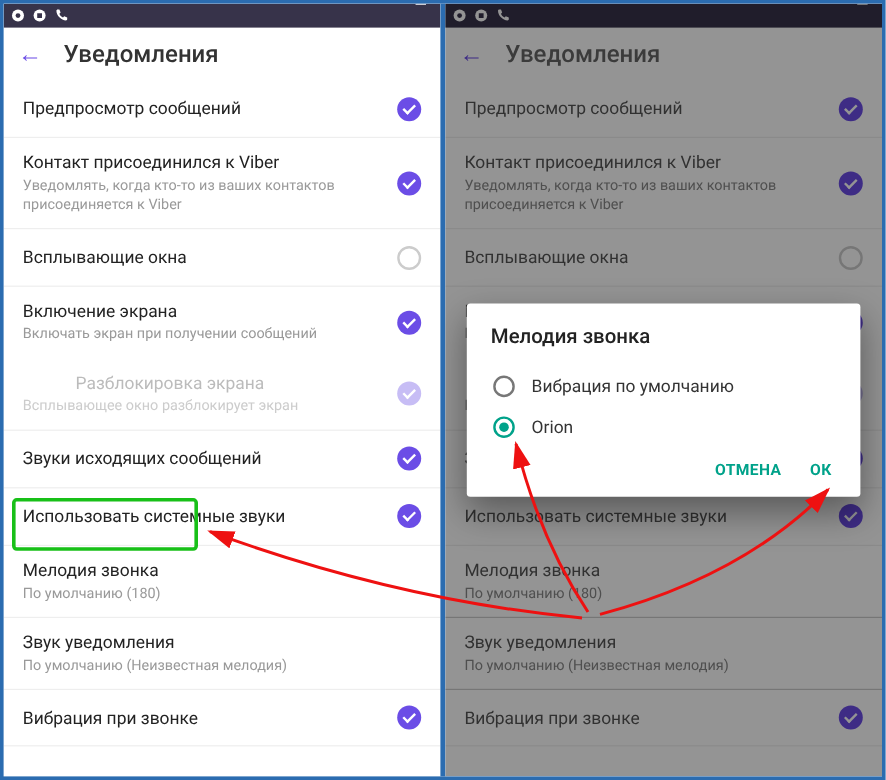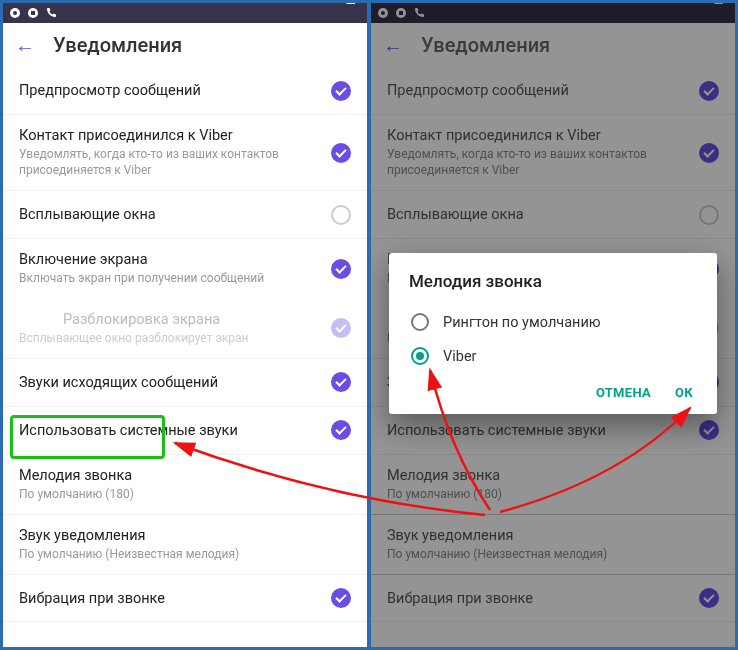--- a/index.html
+++ b/index.html
@@ -279,25 +279,25 @@
         <div class="check on"></div>
       </div>
     </div>
 
     <div class="overlay"></div>
 
     <div class="dialog">
       <div class="dialog-title">Мелодия звонка</div>
       <div class="radio-row">
         <span class="radio"></span>
-        <span>Рингтон по умолчанию</span>
+        <span>Вибрация по умолчанию</span>
       </div>
       <div class="radio-row">
         <span class="radio sel"></span>
-        <span>Viber</span>
+        <span>Orion</span>
       </div>
       <div class="dialog-actions">
         <span class="dialog-btn">ОТМЕНА</span>
         <span class="dialog-btn">ОК</span>
       </div>
     </div>
   </div>
 
   <svg class="arrow" style="left:0; top:0;" width="738" height="650">
     <defs>

